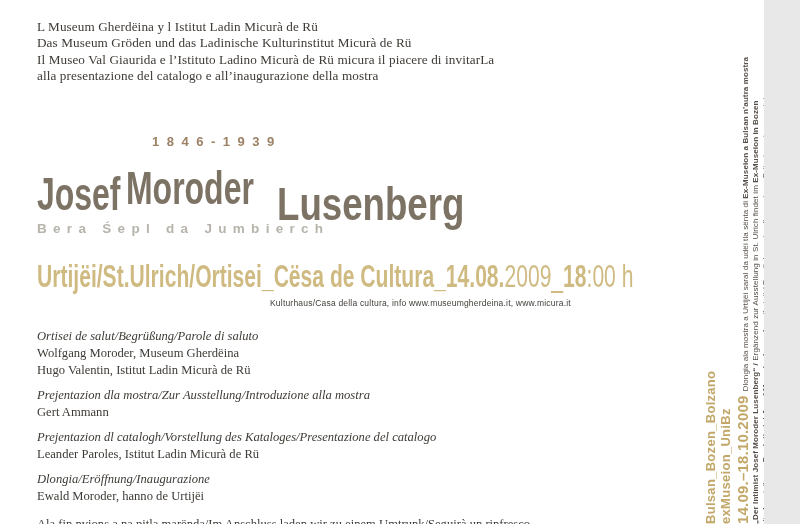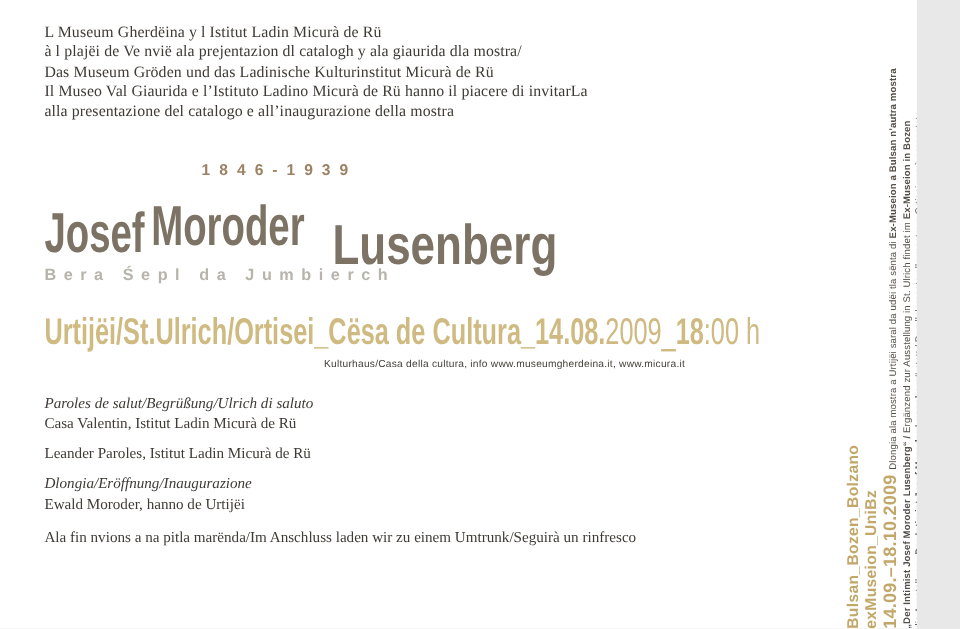--- a/index.html
+++ b/index.html
@@ -12,21 +12,21 @@
 
   
   .intro {
     position:absolute; left:37px; top:19px;
     font-size:13.2px; line-height:16.4px; color:#3e3a35;
     letter-spacing:0.1px; white-space:nowrap;
   }
 
   
   .years {
-    position:absolute; left:168px; top:134px;
+    position:absolute; left:152px; top:134px;
     font-family:"Liberation Sans", sans-serif; font-weight:700;
     font-size:13px; letter-spacing:7.5px; color:#9c8164; white-space:nowrap;
   }
 
   
   .title-word {
     position:absolute; font-family:"Liberation Sans", sans-serif;
     font-weight:700; font-size:47px; line-height:1; color:#7c7365;
     transform:scaleX(0.68); transform-origin:0 0; white-space:nowrap;
   }
@@ -92,46 +92,51 @@
     font-size:6.5px; letter-spacing:0.7px; color:#9a9a9a; white-space:nowrap;
   }
 </style>
 </head>
 <body>
 
 <div class="page">
 
   <div class="intro">
     <div><span>L Museum Gherdëina y l Istitut Ladin Micurà de Rü</span></div>
-    <div><span>à l plajëi de Ve nvië ala prejentazion dl catalogh y ala giaurida dla mostra/</span></div>
     <div><span>Das Museum Gröden und das Ladinische Kulturinstitut </span><span class="it">Micurà de Rü</span></div>
-    <div><span>Il Museo Val Giaurida e l’Istituto Ladino </span><span class="it">Micurà de Rü</span><span> hanno il piacere di invitarLa</span></div>
+    <div><span>Il Museo Val Giaurida e l’Istituto Ladino </span><span class="it">Micurà de Rü</span><span> micura il piacere di invitarLa</span></div>
     <div><span>alla presentazione del catalogo e all’inaugurazione della mostra</span></div>
   </div>
 
   <div class="years">1846-1939</div>
 
   <div class="title-word" id="w1">Josef</div>
   <div class="title-word" id="w2">Moroder</div>
   <div class="title-word" id="w3">Lusenberg</div>
 
   <div class="subtitle">Bera Śepl da Jumbierch</div>
 
   <div class="event-line">
     <span class="seg-b">Urtijëi/St.Ulrich/Ortisei_Cësa de Cultura_14.08.</span><span class="seg-l">2009_</span><span class="seg-b">18</span><span class="seg-l">:00 h</span>
   </div>
 
   <div class="venue">Kulturhaus/Casa della cultura, info www.museumgherdeina.it, www.micura.it</div>
 
   <div class="program">
     <div class="prog-section">
-      <div class="prog-heading">Paroles de salut/Begrüßung/Ulrich di saluto</div>
-      <div class="prog-person"><span>Casa Valentin, </span><span class="it">Istitut Ladin Micurà de Rü</span></div>
+      <div class="prog-heading">Ortisei de salut/Begrüßung/Parole di saluto</div>
+      <div class="prog-person"><span>Wolfgang Moroder, </span><span class="it">Museum Gherdëina</span></div>
+      <div class="prog-person"><span>Hugo Valentin, </span><span class="it">Istitut Ladin Micurà de Rü</span></div>
     </div>
     <div class="prog-section">
+      <div class="prog-heading">Prejentazion dla mostra/Zur Ausstellung/Introduzione alla mostra</div>
+      <div class="prog-person"><span>Gert Ammann</span><span class="it"></span></div>
+    </div>
+    <div class="prog-section">
+      <div class="prog-heading">Prejentazion dl catalogh/Vorstellung des Kataloges/Presentazione del catalogo</div>
       <div class="prog-person"><span>Leander Paroles, </span><span class="it">Istitut Ladin Micurà de Rü</span></div>
     </div>
     <div class="prog-section">
       <div class="prog-heading">Dlongia/Eröffnung/Inaugurazione</div>
       <div class="prog-person"><span>Ewald Moroder, </span><span class="it">hanno de Urtijëi</span></div>
     </div>
     <div class="closing">Ala fin nvions a na pitla marënda/Im Anschluss laden wir zu einem Umtrunk/Seguirà un rinfresco</div>
   </div>
 
   <div class="vertical-block">

